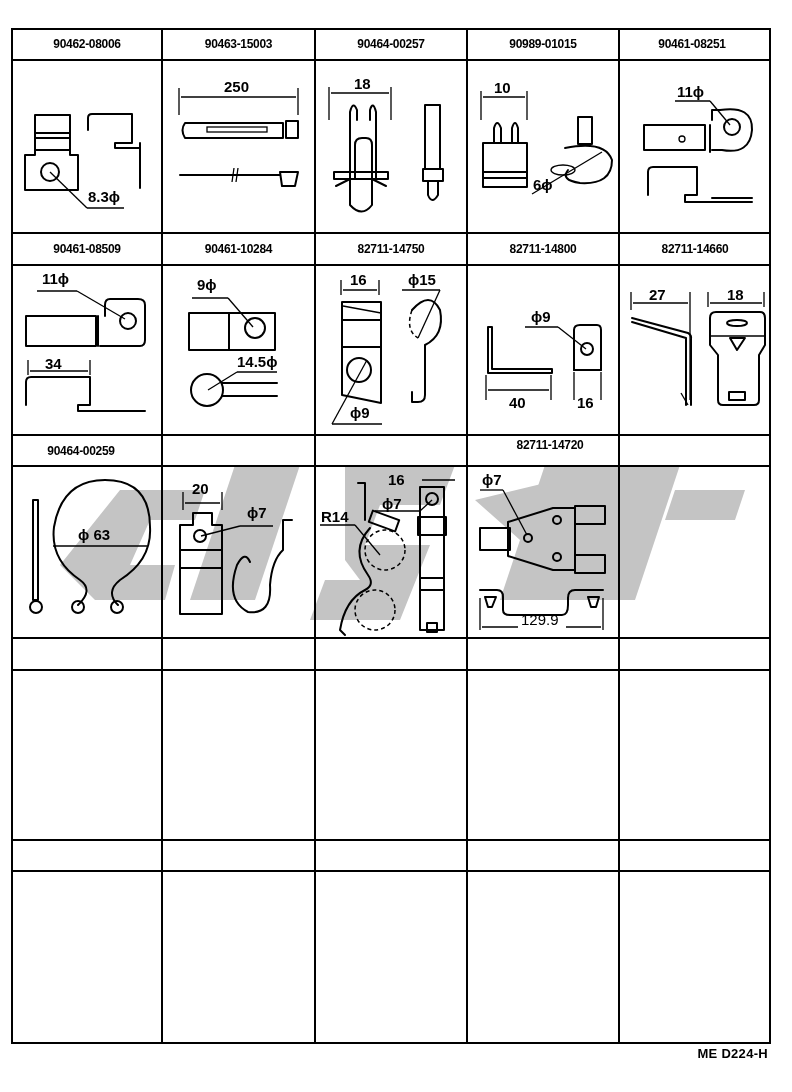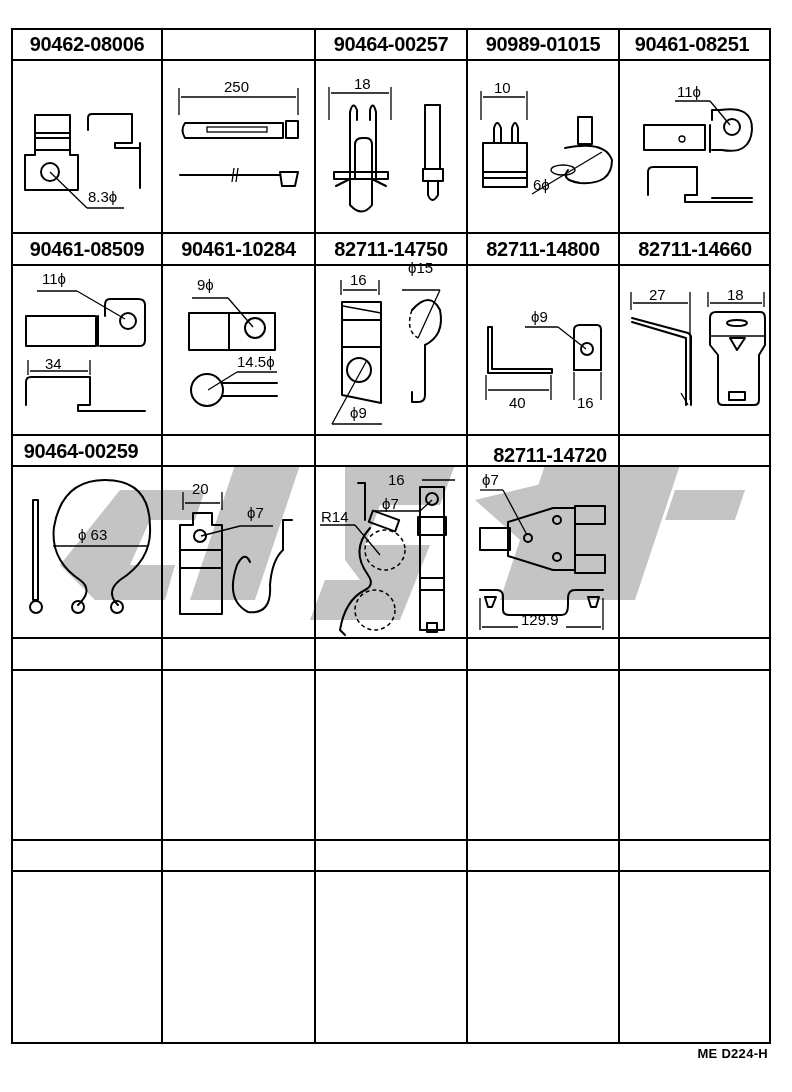--- a/index.html
+++ b/index.html
@@ -4,22 +4,22 @@
   <style>
     html, body { margin: 0; padding: 0; background: #ffffff; }
     body { width: 792px; height: 1092px; position: relative; overflow: hidden;
            font-family: "Liberation Sans", "DejaVu Sans", sans-serif; color: #000; }
     #sheet { position: absolute; left: 0; top: 0; width: 792px; height: 1092px; }
     .grid { position: absolute; left: 11px; top: 28px; width: 760px; height: 1016px;
             border: 2px solid #000; box-sizing: border-box; }
     .hline { position: absolute; left: 11px; width: 760px; height: 2px; background: #000; }
     .vline { position: absolute; top: 28px; width: 2px; height: 1016px; background: #000; }
     .pn { position: absolute; height: 30px; line-height: 30px; text-align: center;
-          font-size: 20px; font-weight: bold; letter-spacing: -0.3px; }
-    .dim { position: absolute; font-size: 15px; font-weight: normal; line-height: 16px; white-space: nowrap; }
+          font-size: 12px; font-weight: bold; letter-spacing: -0.3px; }
+    .dim { position: absolute; font-size: 15px; font-weight: bold; line-height: 16px; white-space: nowrap; }
     .footer { position: absolute; right: 24px; top: 1046px; font-size: 13px; font-weight: bold;
               letter-spacing: 0.3px; }
     svg.draw { position: absolute; left: 0; top: 0; width: 792px; height: 1092px; pointer-events: none; }
     .ln { stroke: #000; stroke-width: 2; fill: none; stroke-linejoin: round; stroke-linecap: round; }
     .thin { stroke: #000; stroke-width: 1.3; fill: none; }
     .dash { stroke: #000; stroke-width: 1.5; fill: none; stroke-dasharray: 4 3; }
     .wm { fill: #c4c4c4; }
   </style>
 </head>
 <body>
@@ -44,46 +44,47 @@
   <div class="hline" style="top:637px"></div>
   <div class="hline" style="top:669px"></div>
   <div class="hline" style="top:839px"></div>
   <div class="hline" style="top:870px"></div>
   <div class="vline" style="left:161px"></div>
   <div class="vline" style="left:314px"></div>
   <div class="vline" style="left:466px"></div>
   <div class="vline" style="left:618px"></div>
 
   <div class="pn" style="left:13px;top:29px;width:148px">90462-08006</div>
+  <div class="pn" style="left:163px;top:29px;width:151px">90463-15003</div>
   <div class="pn" style="left:316px;top:29px;width:150px">90464-00257</div>
   <div class="pn" style="left:468px;top:29px;width:150px">90989-01015</div>
   <div class="pn" style="left:620px;top:29px;width:144px">90461-08251</div>
 
   <div class="pn" style="left:13px;top:234px;width:148px">90461-08509</div>
   <div class="pn" style="left:163px;top:234px;width:151px">90461-10284</div>
   <div class="pn" style="left:316px;top:234px;width:150px">82711-14750</div>
   <div class="pn" style="left:468px;top:234px;width:150px">82711-14800</div>
   <div class="pn" style="left:620px;top:234px;width:150px">82711-14660</div>
 
   <div class="pn" style="left:13px;top:436px;width:136px">90464-00259</div>
-  <div class="pn" style="left:468px;top:440px;width:164px">82711-14720</div>
+  <div class="pn" style="left:468px;top:430px;width:164px">82711-14720</div>
 
   <div class="dim" style="left:88px;top:189px">8.3ϕ</div>
   <div class="dim" style="left:224px;top:79px">250</div>
   <div class="dim" style="left:354px;top:76px">18</div>
   <div class="dim" style="left:494px;top:80px">10</div>
   <div class="dim" style="left:533px;top:177px">6ϕ</div>
   <div class="dim" style="left:677px;top:84px">11ϕ</div>
 
   <div class="dim" style="left:42px;top:271px">11ϕ</div>
   <div class="dim" style="left:45px;top:356px">34</div>
   <div class="dim" style="left:197px;top:277px">9ϕ</div>
   <div class="dim" style="left:237px;top:354px">14.5ϕ</div>
   <div class="dim" style="left:350px;top:272px">16</div>
-  <div class="dim" style="left:408px;top:260px">ϕ15</div>
+  <div class="dim" style="left:408px;top:272px">ϕ15</div>
   <div class="dim" style="left:350px;top:405px">ϕ9</div>
   <div class="dim" style="left:531px;top:309px">ϕ9</div>
   <div class="dim" style="left:509px;top:395px">40</div>
   <div class="dim" style="left:577px;top:395px">16</div>
   <div class="dim" style="left:649px;top:287px">27</div>
   <div class="dim" style="left:727px;top:287px">18</div>
 
   <div class="dim" style="left:78px;top:527px">ϕ 63</div>
   <div class="dim" style="left:192px;top:481px">20</div>
   <div class="dim" style="left:247px;top:505px">ϕ7</div>

